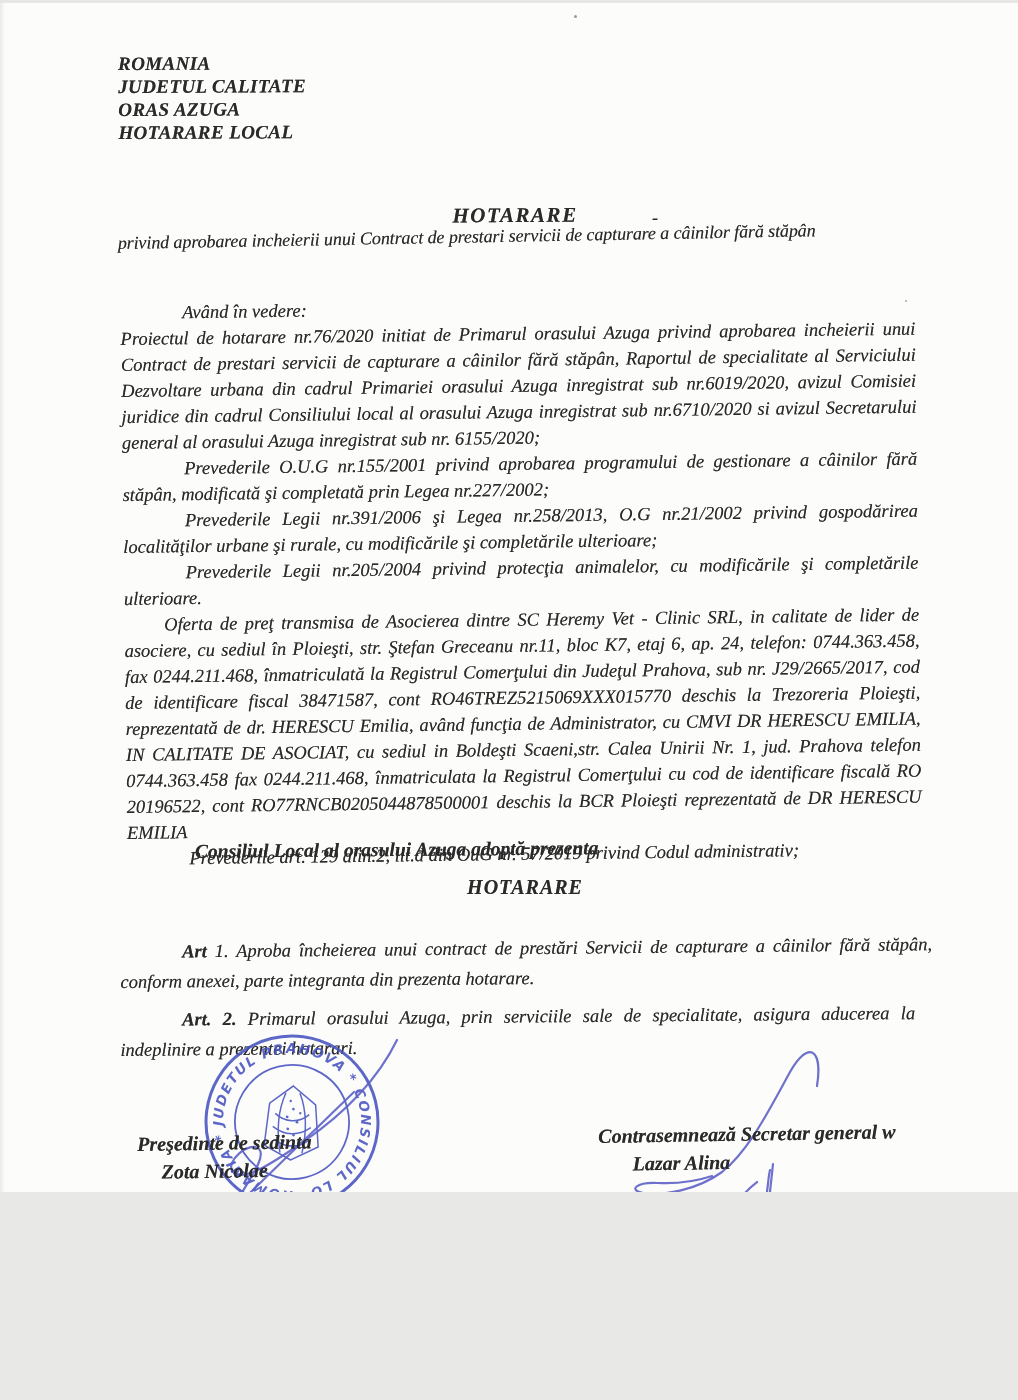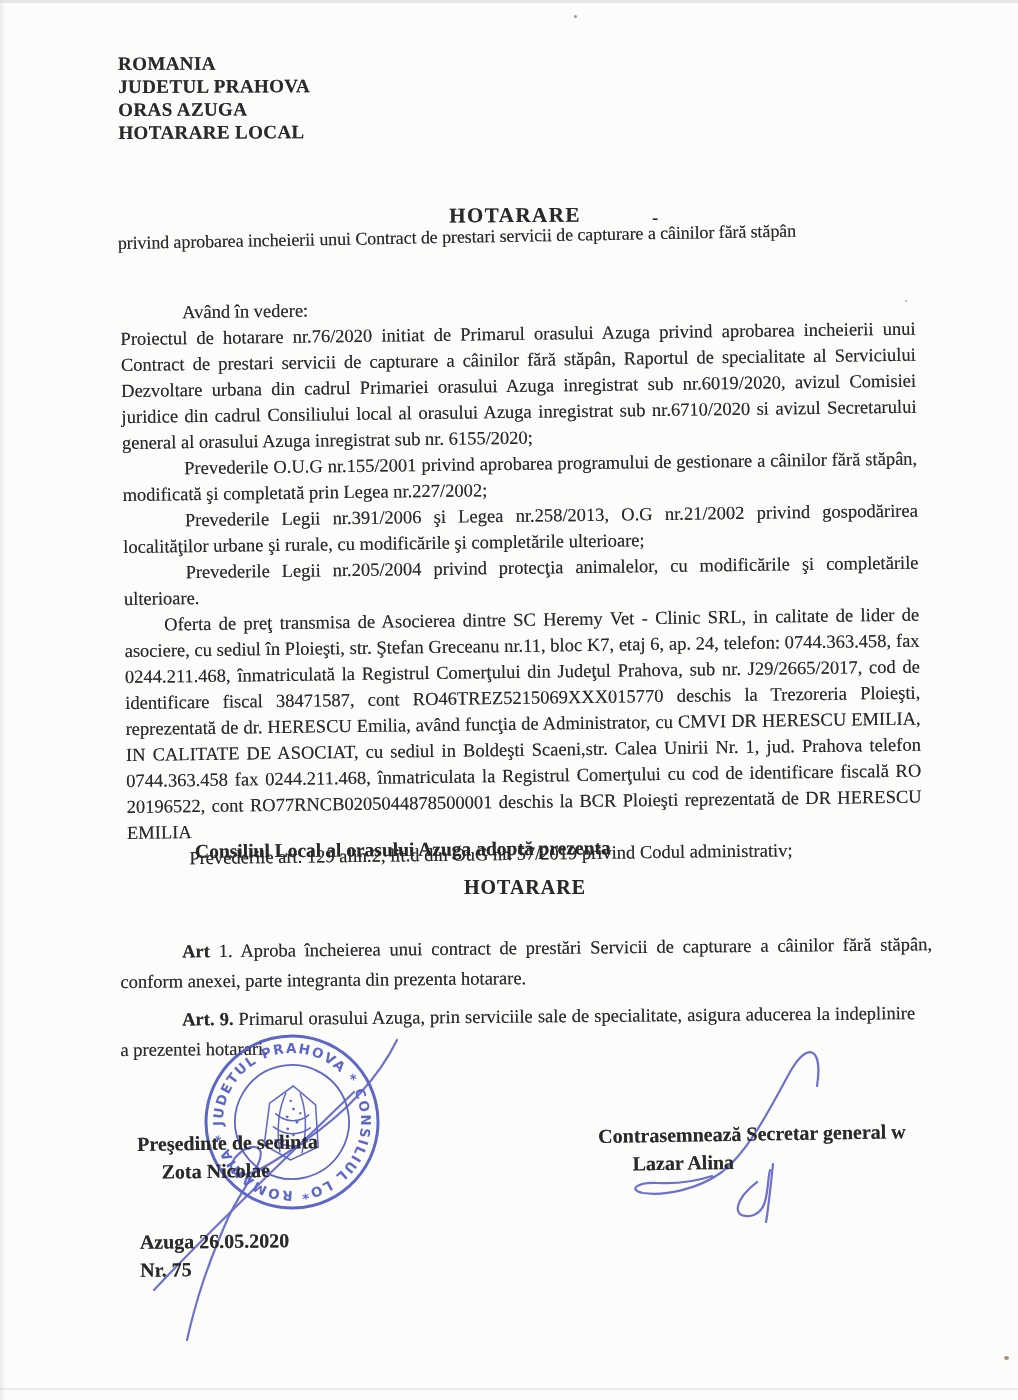--- a/index.html
+++ b/index.html
@@ -1,23 +1,24 @@
 <!DOCTYPE html>
 <html><head>
 <meta charset="utf-8">
 <style>
   html,body{margin:0;padding:0;background:#e8e8e6;}
   .page{
     position:relative;
-    width:1018px;height:1400px;
+    width:1018px;height:1192px;
     margin:0 auto;
     background:#fcfcfa;
     overflow:hidden;
     font-family:"Liberation Serif", serif;
     color:#2a2a2a;
+    font-style:italic;
   }
   
   .edge-top{position:absolute;left:0;top:0;width:100%;height:3px;background:#d6d6d4;opacity:.55;}
   .edge-left{position:absolute;left:0;top:0;width:5px;height:100%;background:linear-gradient(90deg,#e2e2e0,rgba(255,255,255,0));opacity:.7;}
   .edge-bottom{position:absolute;left:0;top:1388px;width:100%;height:2px;background:#e0e0de;opacity:.6;}
   .speck{position:absolute;border-radius:50%;}
 
   .abs{position:absolute;}
   .scantext{text-shadow:0 0 .5px rgba(20,20,20,.55);}
   .b{font-weight:bold;}
@@ -61,21 +62,21 @@
 <div class="page">
   <div class="edge-top"></div>
   <div class="edge-left"></div>
   <div class="edge-bottom"></div>
   <div class="speck" style="left:574px;top:15px;width:3px;height:3px;background:#9a9a98;"></div>
   <div class="speck" style="left:1004px;top:1356px;width:5px;height:4px;background:#8a7a55;opacity:.8;"></div>
   <div class="speck" style="left:905px;top:300px;width:2px;height:2px;background:#aaa;"></div>
 
   <div class="abs issuer scantext">
     <div>ROMANIA</div>
-    <div>JUDETUL PRAHOVA</div>
+    <div>JUDETUL CALITATE</div>
     <div>ORAS AZUGA</div>
     <div>HOTARARE LOCAL</div>
   </div>
 
   <div class="abs title-row scantext">HOTARARE</div>
   <div class="abs title-dash">-</div>
   <div class="abs subtitle scantext">privind aprobarea incheierii unui Contract de prestari servicii de capturare a câinilor fără stăpân</div>
 
   <div class="abs bodytext scantext">
     <p class="ind60">Având în vedere:</p>
@@ -84,21 +85,21 @@
     <p class="ind60">Prevederile  Legii nr.391/2006 şi Legea nr.258/2013, O.G nr.21/2002 privind gospodărirea localităţilor urbane şi rurale, cu modificările şi completările ulterioare;</p>
     <p class="ind60">Prevederile Legii nr.205/2004 privind protecţia animalelor, cu modificările şi completările ulterioare.</p>
     <p class="ind40">Oferta de preţ transmisa de Asocierea dintre SC Heremy Vet - Clinic SRL, in calitate de lider de asociere, cu sediul în Ploieşti, str. Ştefan Greceanu nr.11, bloc K7, etaj 6, ap. 24, telefon: 0744.363.458, fax 0244.211.468, înmatriculată la Registrul Comerţului din Judeţul Prahova, sub nr. J29/2665/2017, cod de identificare fiscal 38471587, cont RO46TREZ5215069XXX015770 deschis la Trezoreria Ploieşti, reprezentată de dr. HERESCU Emilia, având funcţia de Administrator, cu CMVI DR HERESCU EMILIA, IN CALITATE DE ASOCIAT, cu sediul in Boldeşti Scaeni,str. Calea Unirii Nr. 1, jud. Prahova telefon 0744.363.458 fax 0244.211.468, înmatriculata la Registrul Comerţului cu cod de identificare fiscală RO 20196522, cont RO77RNCB0205044878500001 deschis la BCR Ploieşti reprezentată de DR HERESCU EMILIA</p>
     <p class="ind60">Prevederile art. 129 alin.2, lit.d din OuG nr. 57/2019 privind Codul administrativ;</p>
   </div>
 
   <div class="abs adoption scantext">Consiliul Local al orasului Azuga adoptă prezenta</div>
   <div class="abs decision-title scantext">HOTARARE</div>
 
   <p class="abs article art1 ind60 scantext"><span class="b">Art</span><span> 1. Aproba  încheierea unui contract de prestări Servicii de capturare a câinilor fără stăpân, conform anexei, parte integranta din prezenta hotarare.</span></p>
-  <p class="abs article art2 ind60 scantext"><span class="b">Art. 9.</span><span> Primarul orasului Azuga, prin serviciile sale de specialitate, asigura aducerea la indeplinire a prezentei hotarari.</span></p>
+  <p class="abs article art2 ind60 scantext"><span class="b">Art. 2.</span><span> Primarul orasului Azuga, prin serviciile sale de specialitate, asigura aducerea la indeplinire a prezentei hotarari.</span></p>
 
   <svg class="abs stamp" viewBox="0 0 190 190">
     <g transform="rotate(166 95 95)" fill="none" stroke="#4853c0">
       <circle cx="95" cy="95" r="86" stroke-width="3"></circle>
       <circle cx="95" cy="95" r="57" stroke-width="1.8"></circle>
       <defs>
         <path id="ringpath" d="M 95 26 A 69 69 0 1 1 94.9 26"></path>
       </defs>
       <text font-family="DejaVu Sans, sans-serif" font-size="13.5" font-weight="bold" letter-spacing="1.6" fill="#4853c0" stroke="none">
         <textPath href="#ringpath" startOffset="1">* ROMANIA * JUDETUL PRAHOVA * CONSILIUL LOCAL ORAS AZUGA</textPath>

